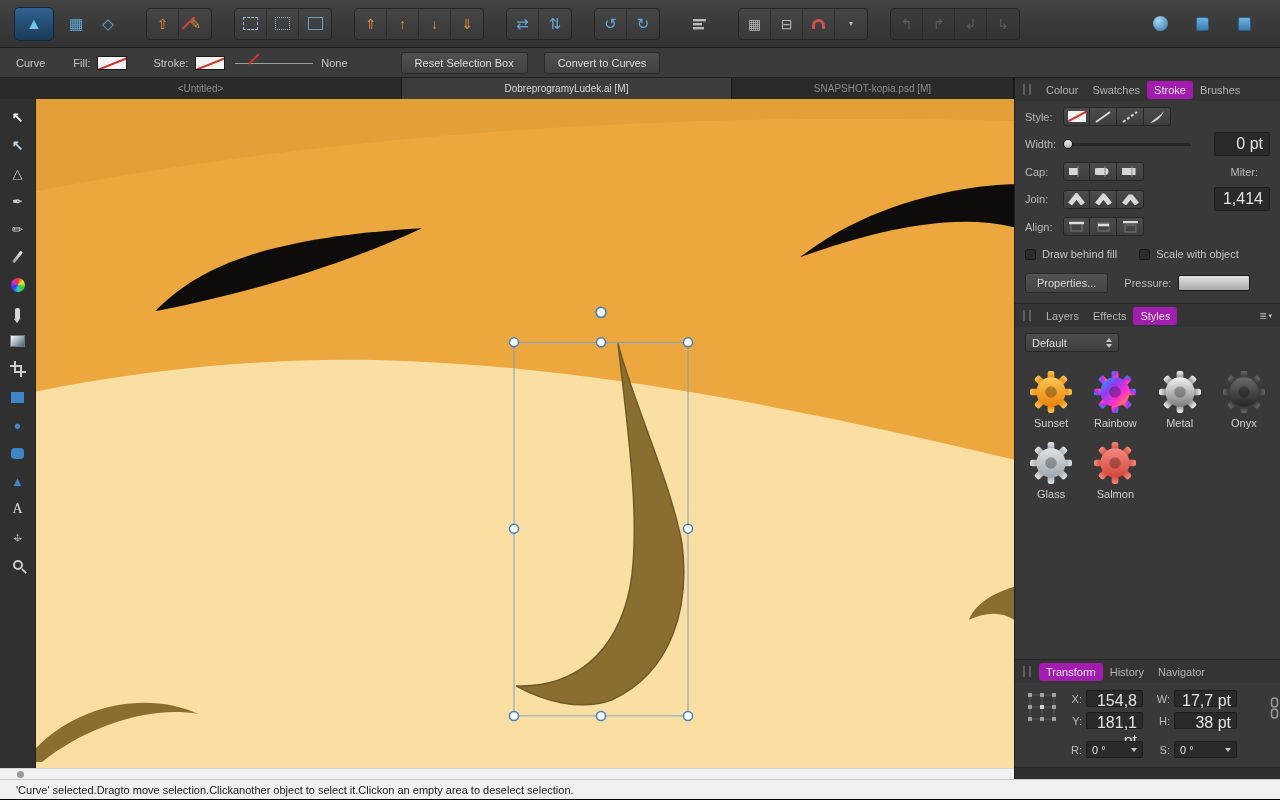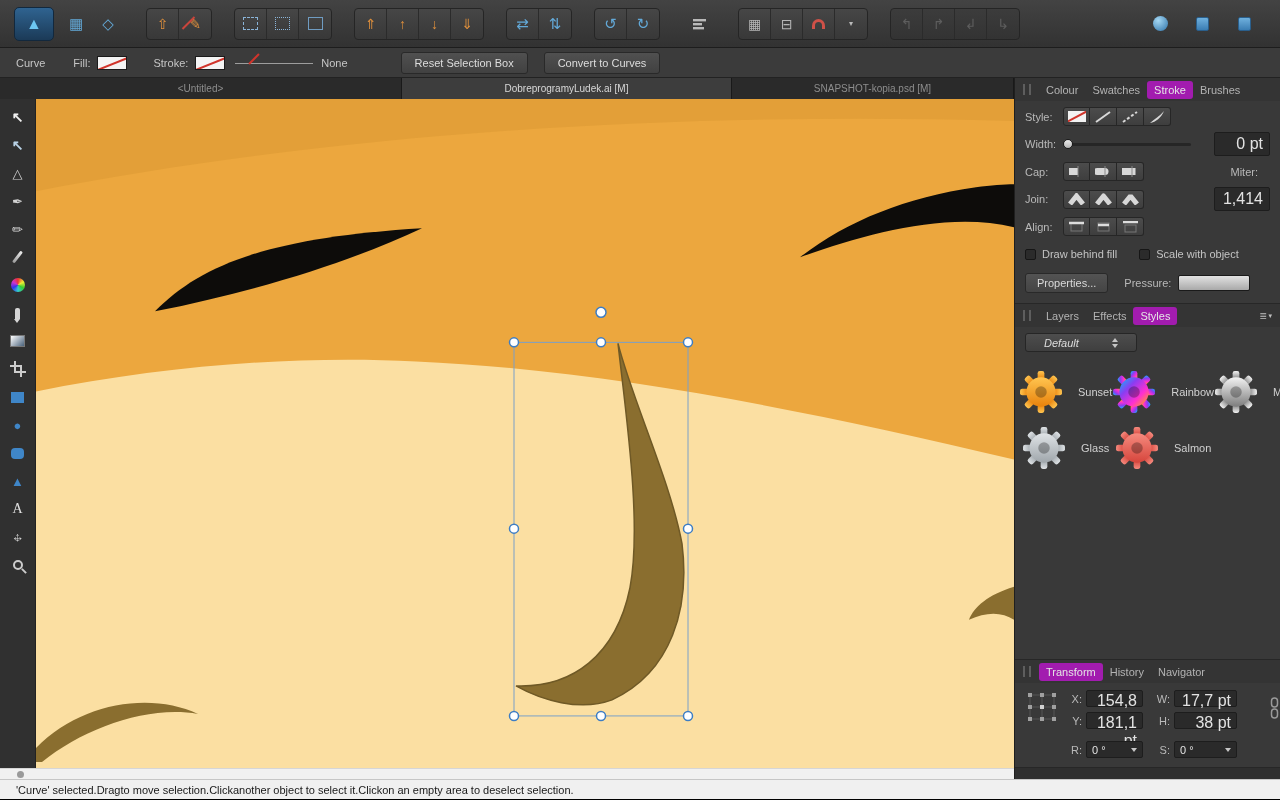--- a/index.html
+++ b/index.html
@@ -105,26 +105,26 @@
   .check-row { padding-top:9px; padding-bottom:5px; }
   .checkbox { width:11px; height:11px; background:#2b2b2b; border:1px solid #161616; border-radius:2px; margin-right:6px; flex:0 0 11px; }
   .check-lbl { margin-right:22px; color:#c3c3c3; }
   .props-row { padding:8px 10px 10px; }
   .props-btn { background:linear-gradient(#535353,#444); border:1px solid #292929; border-radius:3px; color:#d9d9d9; padding:3px 11px; font-size:11px; cursor:default; }
   .pressure-lbl { margin-left:16px; margin-right:7px; color:#b9b9b9; }
   .pressure-box { width:72px; height:16px; background:linear-gradient(#e2e2e2,#a9a9a9); border:1px solid #1a1a1a; border-radius:2px; }
 
   .styles-panel { flex:1; display:flex; flex-direction:column; }
   .category-row { padding:6px 10px; }
-  .select { width:112px; height:19px; background:linear-gradient(#4d4d4d,#3f3f3f); border:1px solid #262626; border-radius:3px; display:flex; align-items:center; padding:0 18px; color:#ddd; cursor:default;font-style:italic; }
+  .select { width:94px; height:19px; background:linear-gradient(#4d4d4d,#3f3f3f); border:1px solid #262626; border-radius:3px; display:flex; align-items:center; padding:0 6px; color:#ddd; cursor:default; }
   .sel-arrows { margin-left:auto; display:flex; flex-direction:column; gap:2px; }
   .tri-up { width:0; height:0; border-left:3px solid transparent; border-right:3px solid transparent; border-bottom:4px solid #c6c6c6; }
   .tri-down { width:0; height:0; border-left:3px solid transparent; border-right:3px solid transparent; border-top:4px solid #c6c6c6; }
   .styles-grid { display:grid; grid-template-columns:repeat(4,1fr); row-gap:12px; padding:12px 4px; justify-items:center; }
-  .style-item { display:flex; align-items:center; gap:15px; color:#d0d0d0; font-size:11px; cursor:default; }
+  .style-item { display:flex; flex-direction:column; align-items:center; gap:3px; color:#d0d0d0; font-size:11px; cursor:default; }
 
   .transform-body { display:flex; padding:7px 8px 9px 10px; gap:9px; align-items:flex-start; position:relative; }
   .t-fields { flex:1; display:flex; flex-direction:column; gap:5px; }
   .t-row { display:flex; align-items:center; gap:4px; }
   .t-row.gap-top { margin-top:7px; }
   .t-lbl { width:14px; flex:0 0 14px; text-align:right; color:#b9b9b9; }
   .t-lbl.second { margin-left:9px; }
   .t-field { height:17px; padding:1px 5px; }
   .f1 { width:57px; } .f2 { width:63px; }
   .t-select { display:flex; align-items:center; justify-content:space-between; background:#2a2a2a; border:1px solid #1d1d1d; border-radius:2px; color:#e2e2e2; padding:1px 5px; height:17px; cursor:default; }

